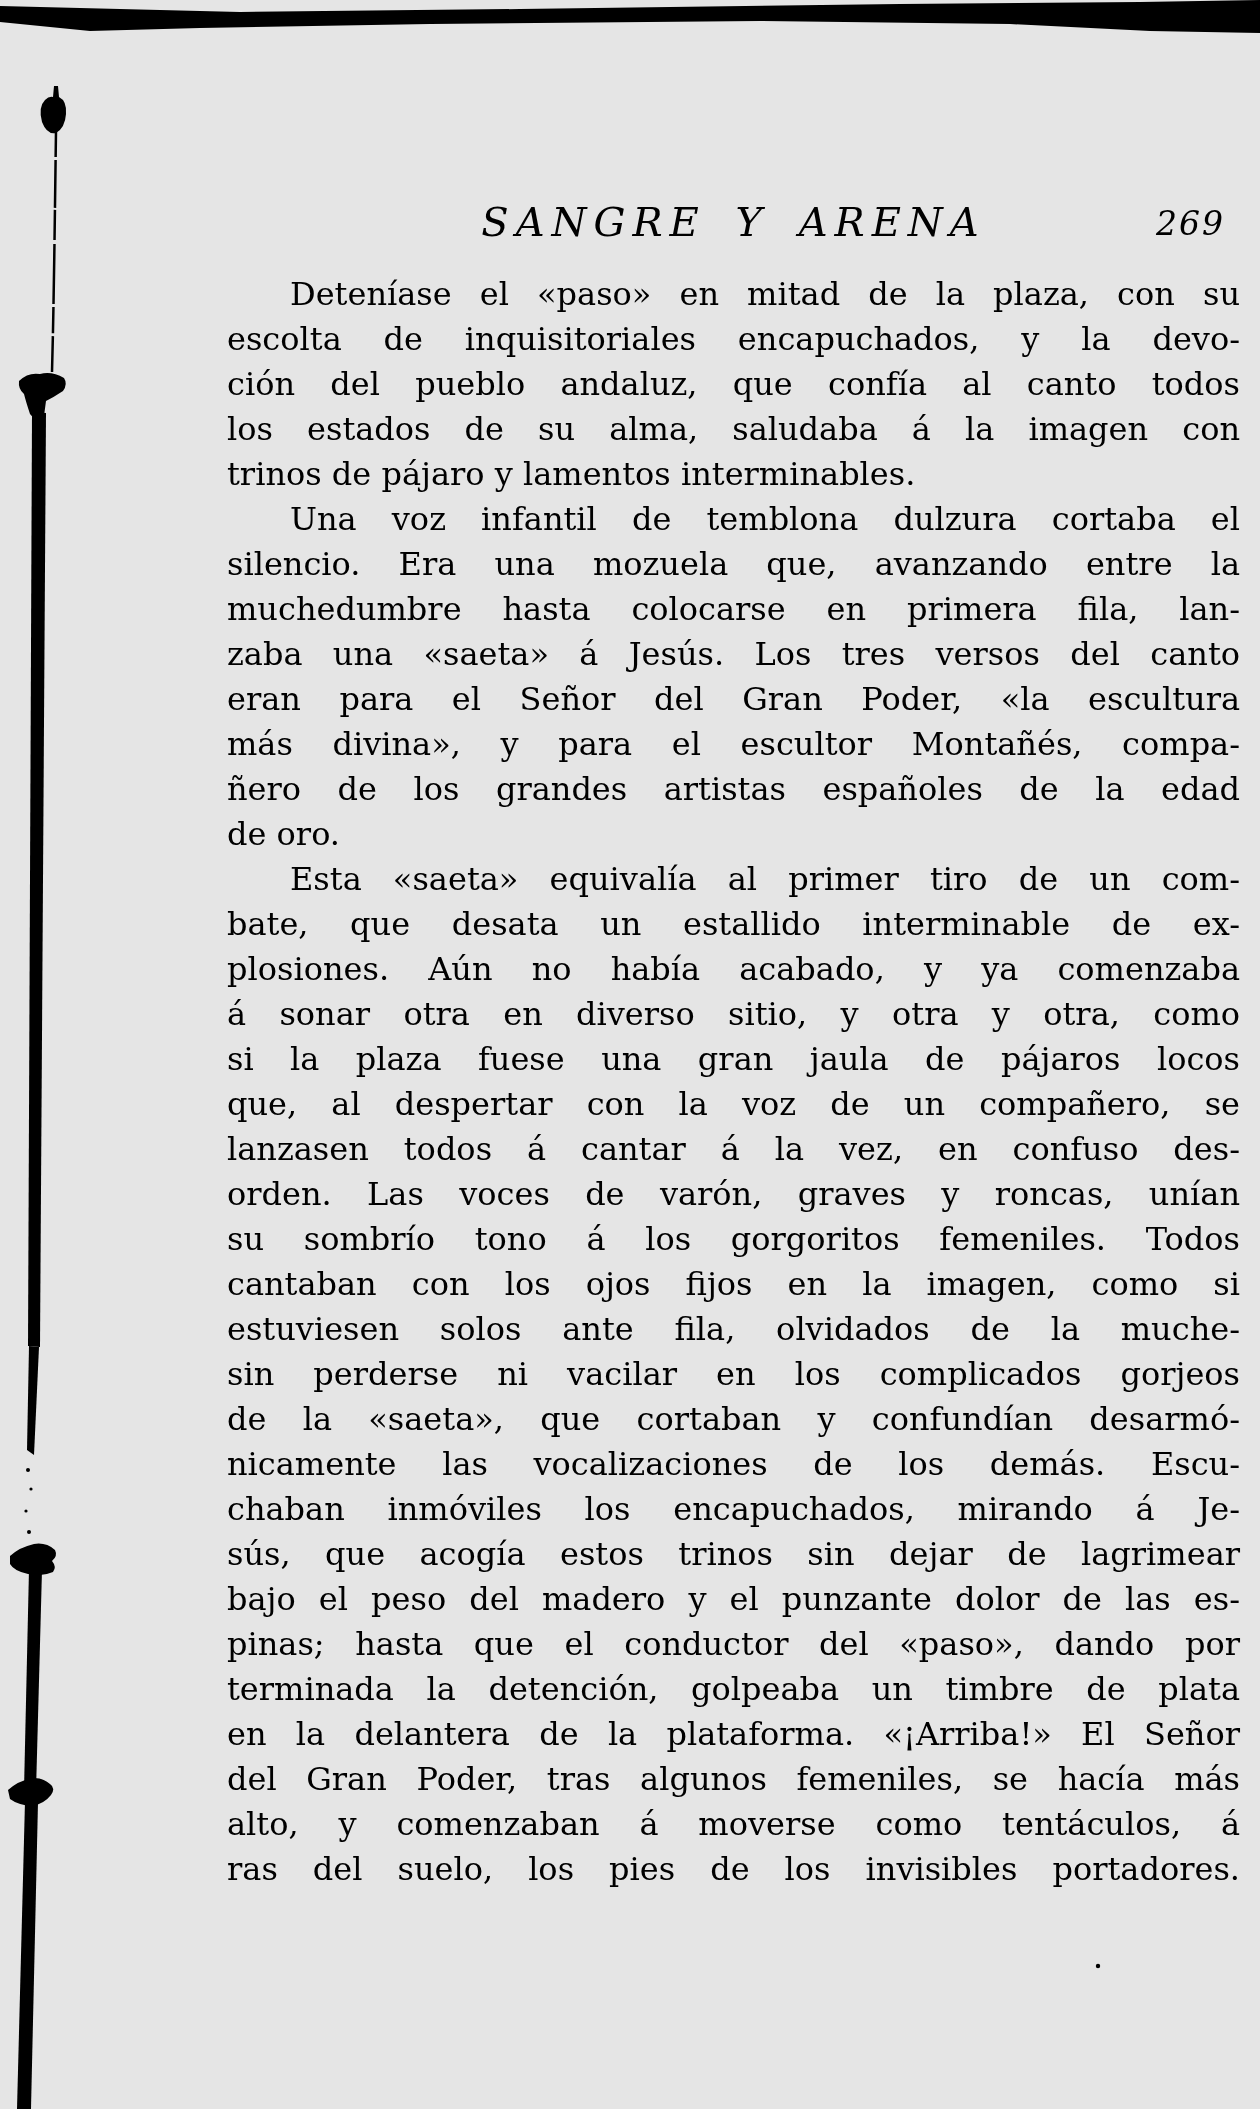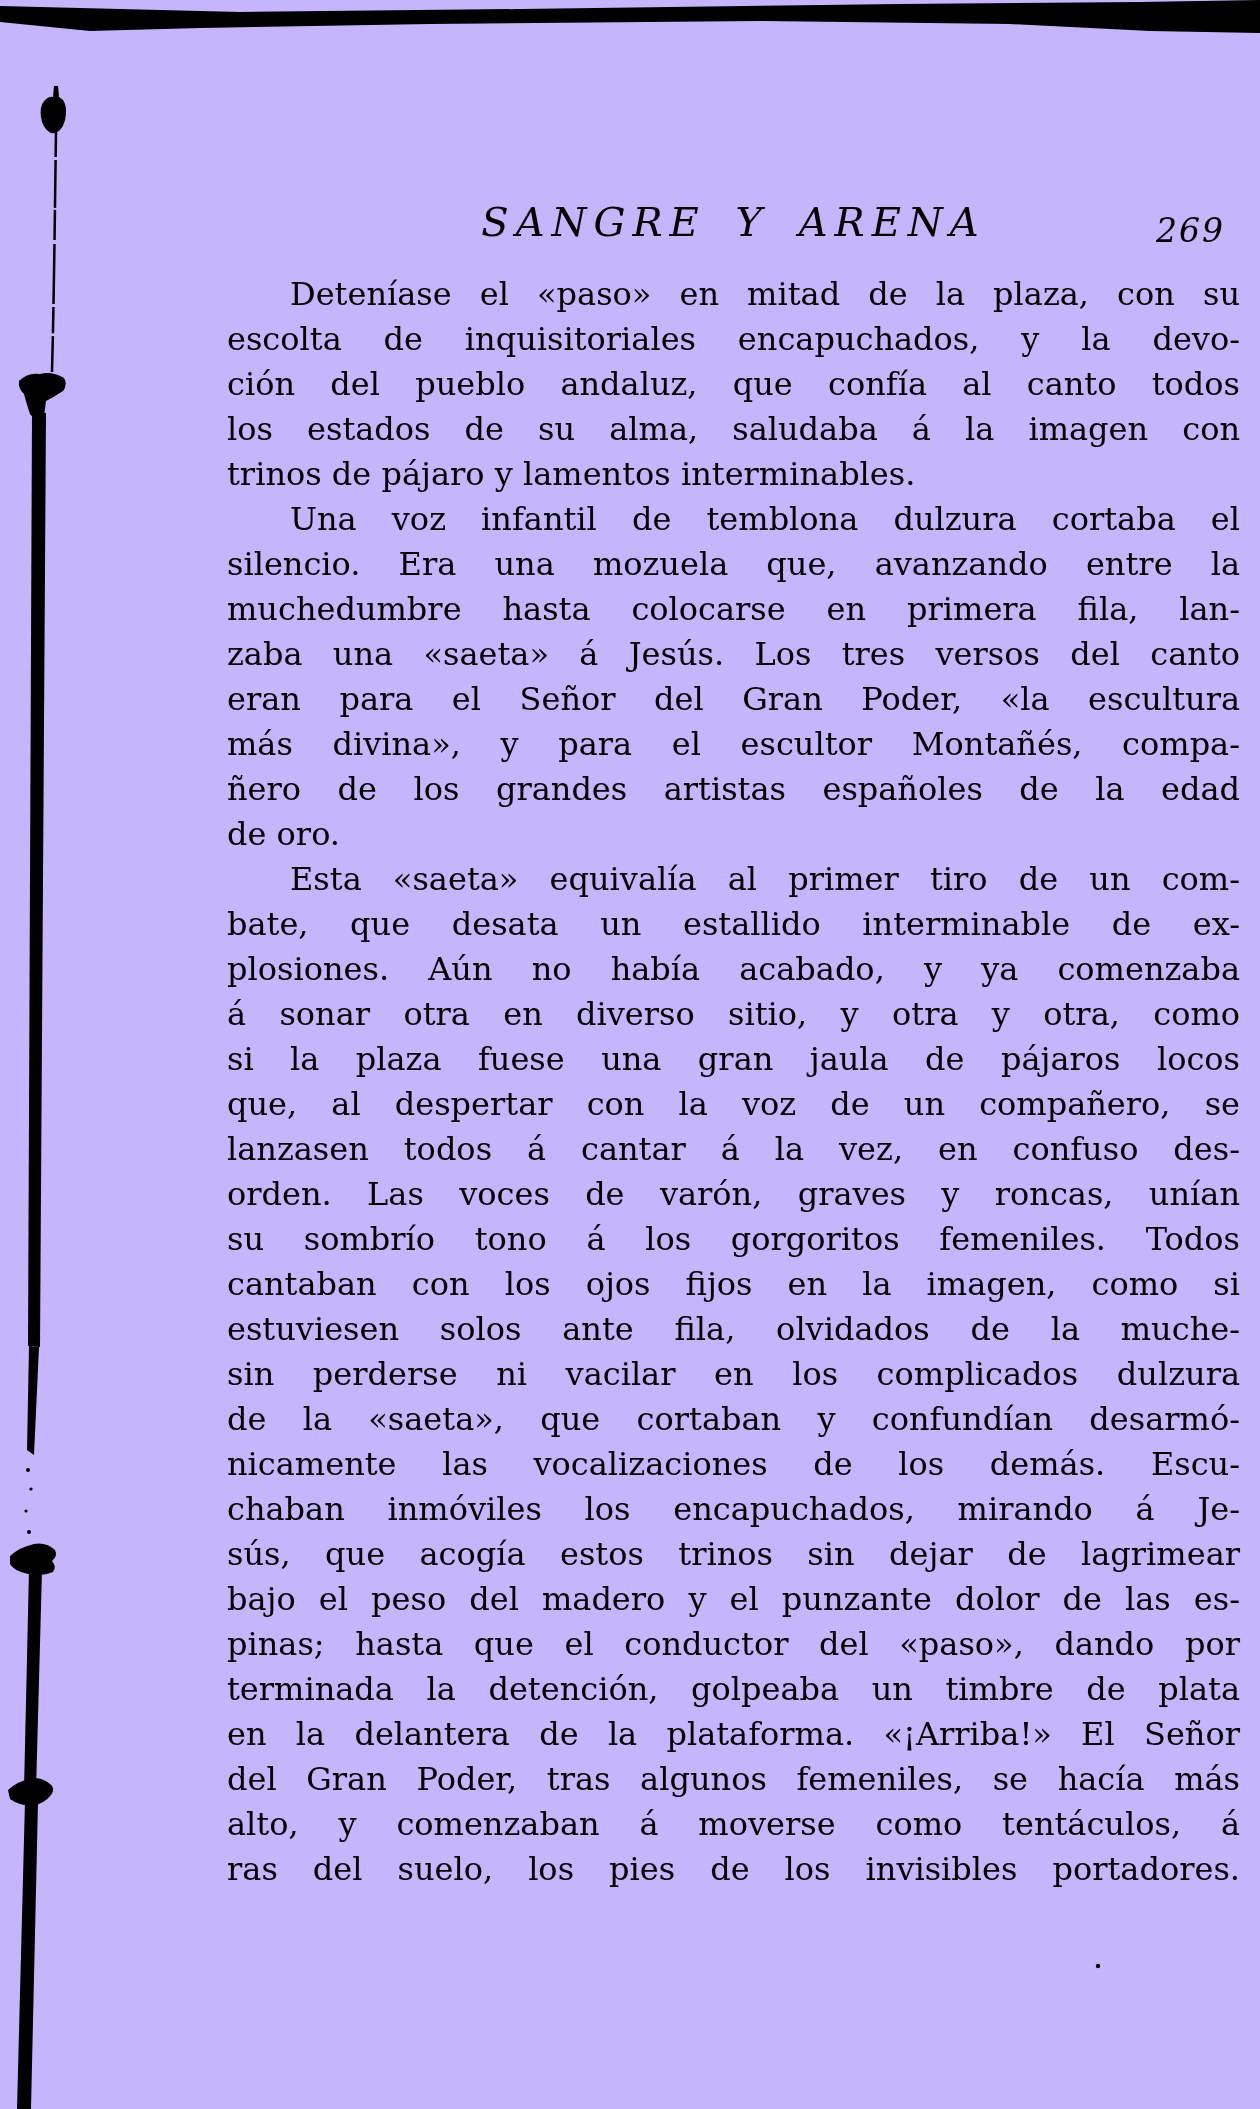--- a/index.html
+++ b/index.html
@@ -1,20 +1,20 @@
 <!DOCTYPE html>
 <html><head>
 <meta charset="utf-8">
 <style>
   html,body{margin:0;padding:0;background:#ffffff;}
   .page{
     position:relative;
     width:1260px;
     height:2109px;
-    background:#c4b5fd;
+    background:#e5e5e5;
     overflow:hidden;
     font-family:"DejaVu Serif","Liberation Serif",serif;
     color:#000000;
     text-decoration:underline;
   }
   .artifacts{position:absolute;left:0;top:0;width:1260px;height:2109px;}
   .header{
     position:absolute;
     top:196px;
     left:227px;
@@ -32,21 +32,20 @@
     white-space:nowrap;
   }
   .pagenum{
     position:absolute;
     right:15px;
     top:4px;
     font-style:italic;
     font-size:33px;
     line-height:48px;
     letter-spacing:2px;
-    margin-top:7px;
   }
   .body{
     position:absolute;
     left:227px;
     top:272px;
     width:1013px;
     font-size:32px;
     line-height:45px;
   }
   .line{
@@ -109,21 +108,21 @@
     <div class="line">bate, que desata un estallido interminable de ex-</div>
     <div class="line">plosiones. Aún no había acabado, y ya comenzaba</div>
     <div class="line">á sonar otra en diverso sitio, y otra y otra, como</div>
     <div class="line">si la plaza fuese una gran jaula de pájaros locos</div>
     <div class="line">que, al despertar con la voz de un compañero, se</div>
     <div class="line">lanzasen todos á cantar á la vez, en confuso des-</div>
     <div class="line">orden. Las voces de varón, graves y roncas, unían</div>
     <div class="line">su sombrío tono á los gorgoritos femeniles. Todos</div>
     <div class="line">cantaban con los ojos fijos en la imagen, como si</div>
     <div class="line">estuviesen solos ante fila, olvidados de la muche-</div>
-    <div class="line">sin perderse ni vacilar en los complicados dulzura</div>
+    <div class="line">sin perderse ni vacilar en los complicados gorjeos</div>
     <div class="line">de la «saeta», que cortaban y confundían desarmó-</div>
     <div class="line">nicamente las vocalizaciones de los demás. Escu-</div>
     <div class="line">chaban inmóviles los encapuchados, mirando á Je-</div>
     <div class="line">sús, que acogía estos trinos sin dejar de lagrimear</div>
     <div class="line">bajo el peso del madero y el punzante dolor de las es-</div>
     <div class="line">pinas; hasta que el conductor del «paso», dando por</div>
     <div class="line">terminada la detención, golpeaba un timbre de plata</div>
     <div class="line">en la delantera de la plataforma. «¡Arriba!» El Señor</div>
     <div class="line">del Gran Poder, tras algunos femeniles, se hacía más</div>
     <div class="line">alto, y comenzaban á moverse como tentáculos, á</div>

